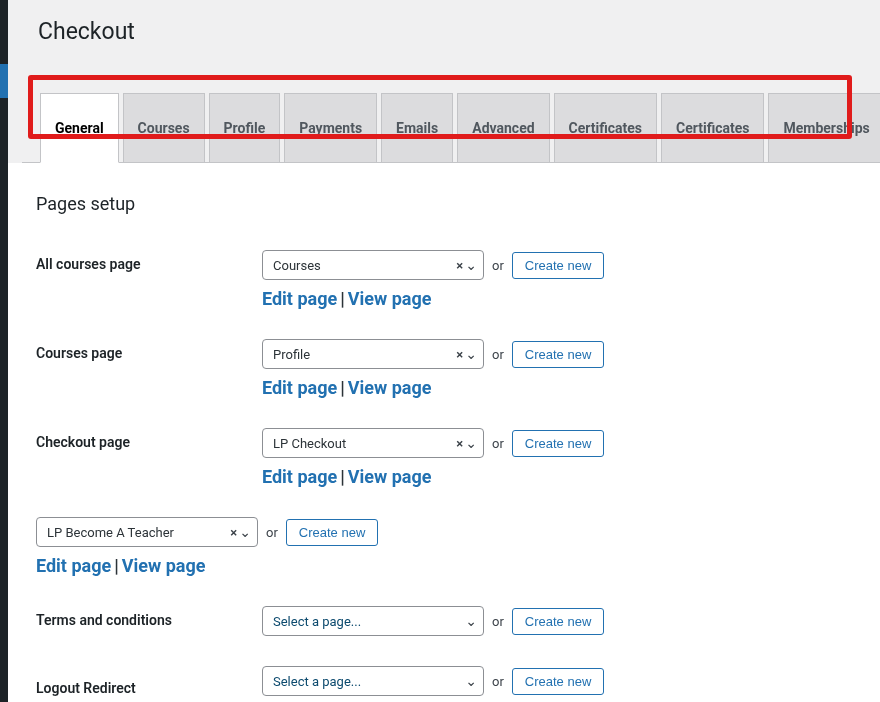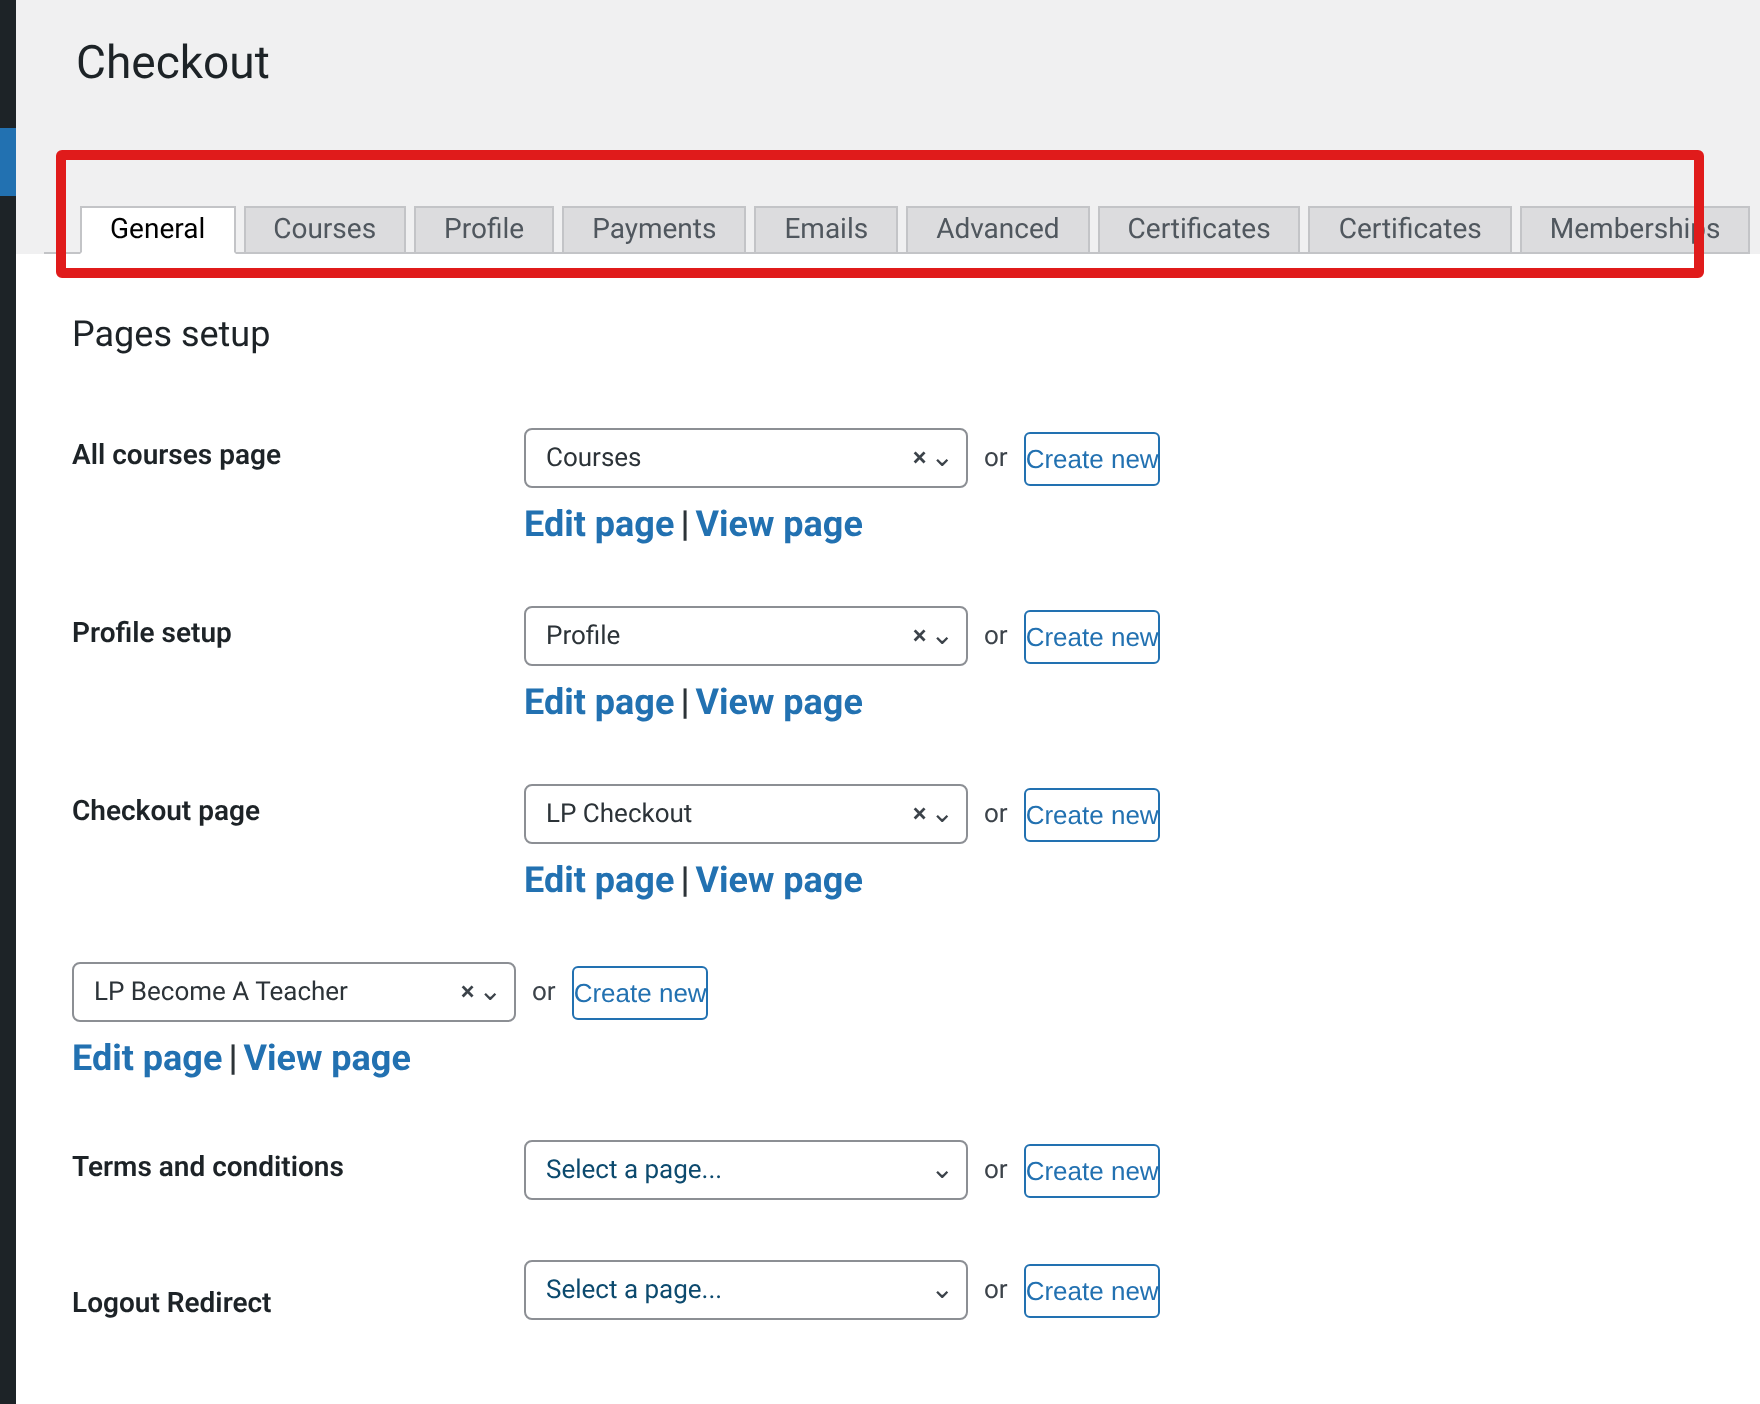--- a/index.html
+++ b/index.html
@@ -54,27 +54,27 @@
   .nav-tab-wrapper {
     border-bottom: 1px solid #c3c4c7;
     padding-top: 6px;
     padding-left: 18px;
     display: flex;
     flex-wrap: nowrap;
     gap: 0;
   }
   .nav-tab {
     display: inline-block;
-    padding: 3px 14px;
-    margin: 14px 4px -1px 0;
+    padding: 26px 14px;
+    margin: 4px 4px -1px 0;
     background: #dcdcde;
     border: 1px solid #c3c4c7;
     border-bottom: 1px solid #c3c4c7;
     font-size: 14px;
-    font-weight: 400;
+    font-weight: 700;
     color: #50575e;
     text-decoration: none;
     cursor: pointer;
   }
   .nav-tab-active {
     background: #fff;
     border-bottom-color: #fff;
     color: #000;
   }
   .content {
@@ -122,21 +122,21 @@
   .select-box .value { color: #2c3338; }
   .select-box .value.placeholder { color: #0c4a6e; }
   .select-icons { display: flex; align-items: center; gap: 2px; color: #3c434a; }
   .clear-x { font-size: 13px; font-weight: 600; color: #3c434a; cursor: pointer; }
   .chev { font-size: 14px; line-height: 1; color: #3c434a; }
   .or-text { font-size: 13px; color: #3c434a; }
   .create-btn {
     border: 1px solid #2271b1;
     background: #fff;
     color: #2271b1;
-    padding: 5px 0;
+    padding: 5px 12px;
     border-radius: 3px;
     font-size: 13px;
     cursor: pointer;
   }
   .sub-links {
     margin-top: 8px;
     font-size: 18px;
     font-weight: bold;
   }
   .sub-links a {
@@ -187,21 +187,21 @@
         <span class="or-text">or</span>
         <button class="create-btn">Create new</button>
       </div>
       <div class="sub-links">
         <a>Edit page</a><span class="sep">|</span><a>View page</a>
       </div>
     </div>
   </div>
 
   <div class="form-row">
-    <div class="form-label">Profile setup</div>
+    <div class="form-label">Courses page</div>
     <div class="form-field">
       <div class="input-line">
         <div class="select-box">
           <span class="value">Profile</span>
           <span class="select-icons">
             <span class="clear-x">×</span>
             <span class="chev">⌄</span>
           </span>
         </div>
         <span class="or-text">or</span>

